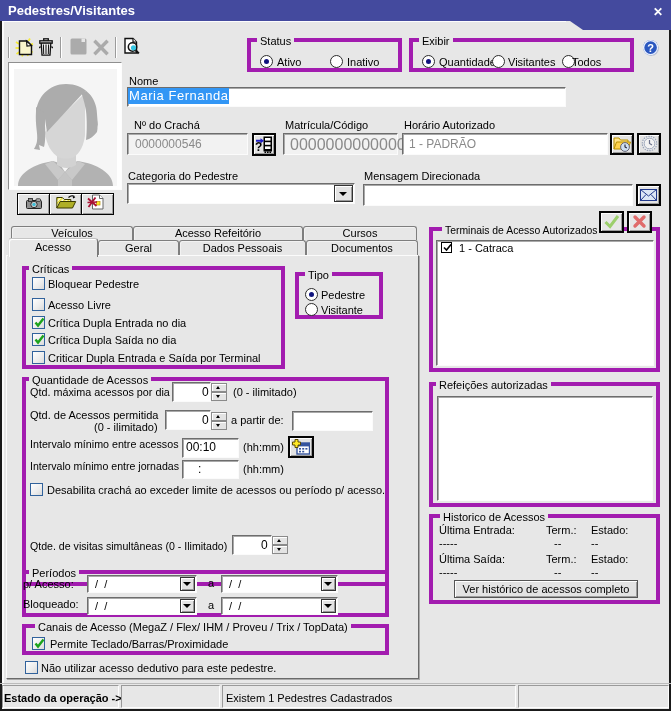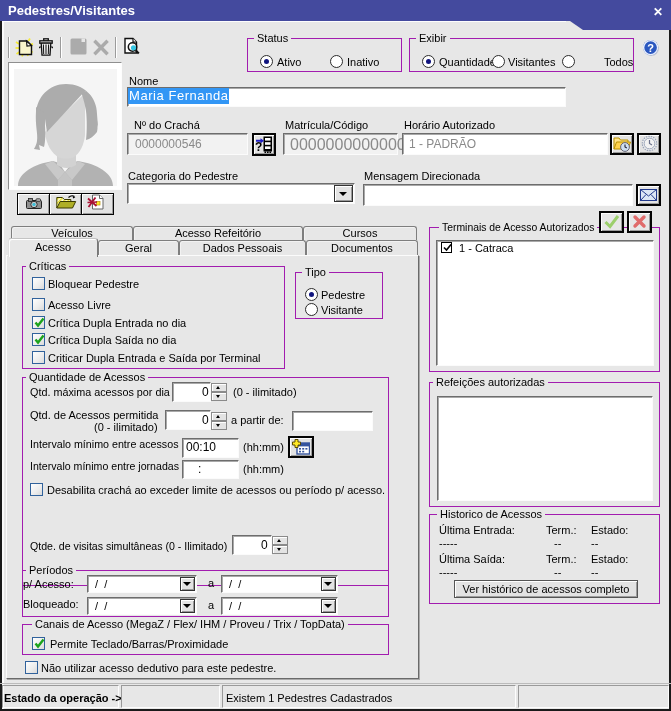--- a/index.html
+++ b/index.html
@@ -1,21 +1,21 @@
 <!DOCTYPE html>
 <html><head>
 <meta charset="utf-8">
 <style>
 * { margin:0; padding:0; box-sizing:border-box; }
 html,body { width:671px; height:711px; }
 body { position:relative; background:#E7E7E7; font-family:"Liberation Sans", sans-serif; font-size:11px; color:#000; overflow:hidden; }
 .abs { position:absolute; }
 .lbl { position:absolute; font-size:11px; white-space:nowrap; line-height:13px; }
 .sunken { position:absolute; background:#fff; border:1px solid; border-color:#6d6d6d #fbfbfb #fbfbfb #6d6d6d; box-shadow:inset 1px 1px 0 #a9a9a9; }
-.gbx { position:absolute; border:1px solid #a21caf; }
+.gbx { position:absolute; border:4px solid #a21caf; }
 .gl { position:absolute; top:-7px; left:6px; background:#E7E7E7; padding:0 3px; font-size:11px; line-height:13px; white-space:nowrap; }
 .radio { position:absolute; width:13px; height:13px; border-radius:50%; background:#fff; border:1px solid #2b2b2b; box-shadow:inset 0 0 0 1px #fff; }
 .radio.sel::after { content:""; position:absolute; left:3px; top:3px; width:5px; height:5px; border-radius:50%; background:#10147E; }
 .cb { position:absolute; width:13px; height:13px; border:1px solid #31629C; background:linear-gradient(135deg,#fefefe 0%,#ececec 60%,#d9d9d9 100%); }
 .btn { position:absolute; background:#E3E3E3; border:1px solid #050505; box-shadow:inset 1px 1px 0 #fdfdfd, inset -1px -1px 0 #9c9c9c; }
 .tab { position:absolute; background:#E7E7E7; border:1px solid #7e7e7e; border-bottom:none; border-radius:3px 3px 0 0; font-size:11px; text-align:center; box-shadow:inset 1px 1px 0 #f2f2f2; }
 .sep { position:absolute; width:2px; border-left:1px solid #9b9b9b; border-right:1px solid #fff; }
 .tri-d { width:0; height:0; border-left:4px solid transparent; border-right:4px solid transparent; border-top:4px solid #000; position:absolute; }
 .tri-u6 { width:0; height:0; border-left:2.5px solid transparent; border-right:2.5px solid transparent; border-bottom:3.5px solid #000; position:absolute; }
 .tri-d6 { width:0; height:0; border-left:2.5px solid transparent; border-right:2.5px solid transparent; border-top:3.5px solid #000; position:absolute; }
@@ -90,21 +90,21 @@
 <div class="lbl" style="left:347px;top:56px;">Inativo</div>
 
 <div class="gbx" style="left:409px;top:38px;width:225px;height:34px;">
     <span class="gl">Exibir</span>
   </div>
 <div class="radio sel" style="left:422px;top:55px;"></div>
 <div class="lbl" style="left:439px;top:56px;">Quantidade</div>
 <div class="radio" style="left:492px;top:55px;"></div>
 <div class="lbl" style="left:508px;top:56px;">Visitantes</div>
 <div class="radio" style="left:562px;top:55px;"></div>
-<div class="lbl" style="left:604px;top:56px;text-align:center;">Todos</div>
+<div class="lbl" style="left:572px;top:56px;text-align:center;">Todos</div>
 
 <svg class="abs" style="left:642px;top:39px;" width="18" height="18" viewBox="0 0 18 18">
   <circle cx="9.4" cy="9.4" r="7.6" fill="#9aa0b4" opacity="0.45"></circle>
   <circle cx="8.6" cy="8.6" r="7.6" fill="#2a57c0"></circle>
   <circle cx="8.6" cy="8.6" r="7.0" fill="none" stroke="#e8eefc" stroke-width="1.4"></circle>
   <text x="8.6" y="13" font-size="11" font-weight="bold" fill="#fff" text-anchor="middle" font-family="Liberation Sans">?</text>
 </svg>
 
 <div class="abs" style="left:8px;top:62px;width:114px;height:128px;background:#fff;border:1px solid;border-color:#8f8f8f #fdfdfd #fdfdfd #8f8f8f;"></div>
 <svg class="abs" style="left:14px;top:69px;" width="103" height="117" viewBox="0 0 103 117">

